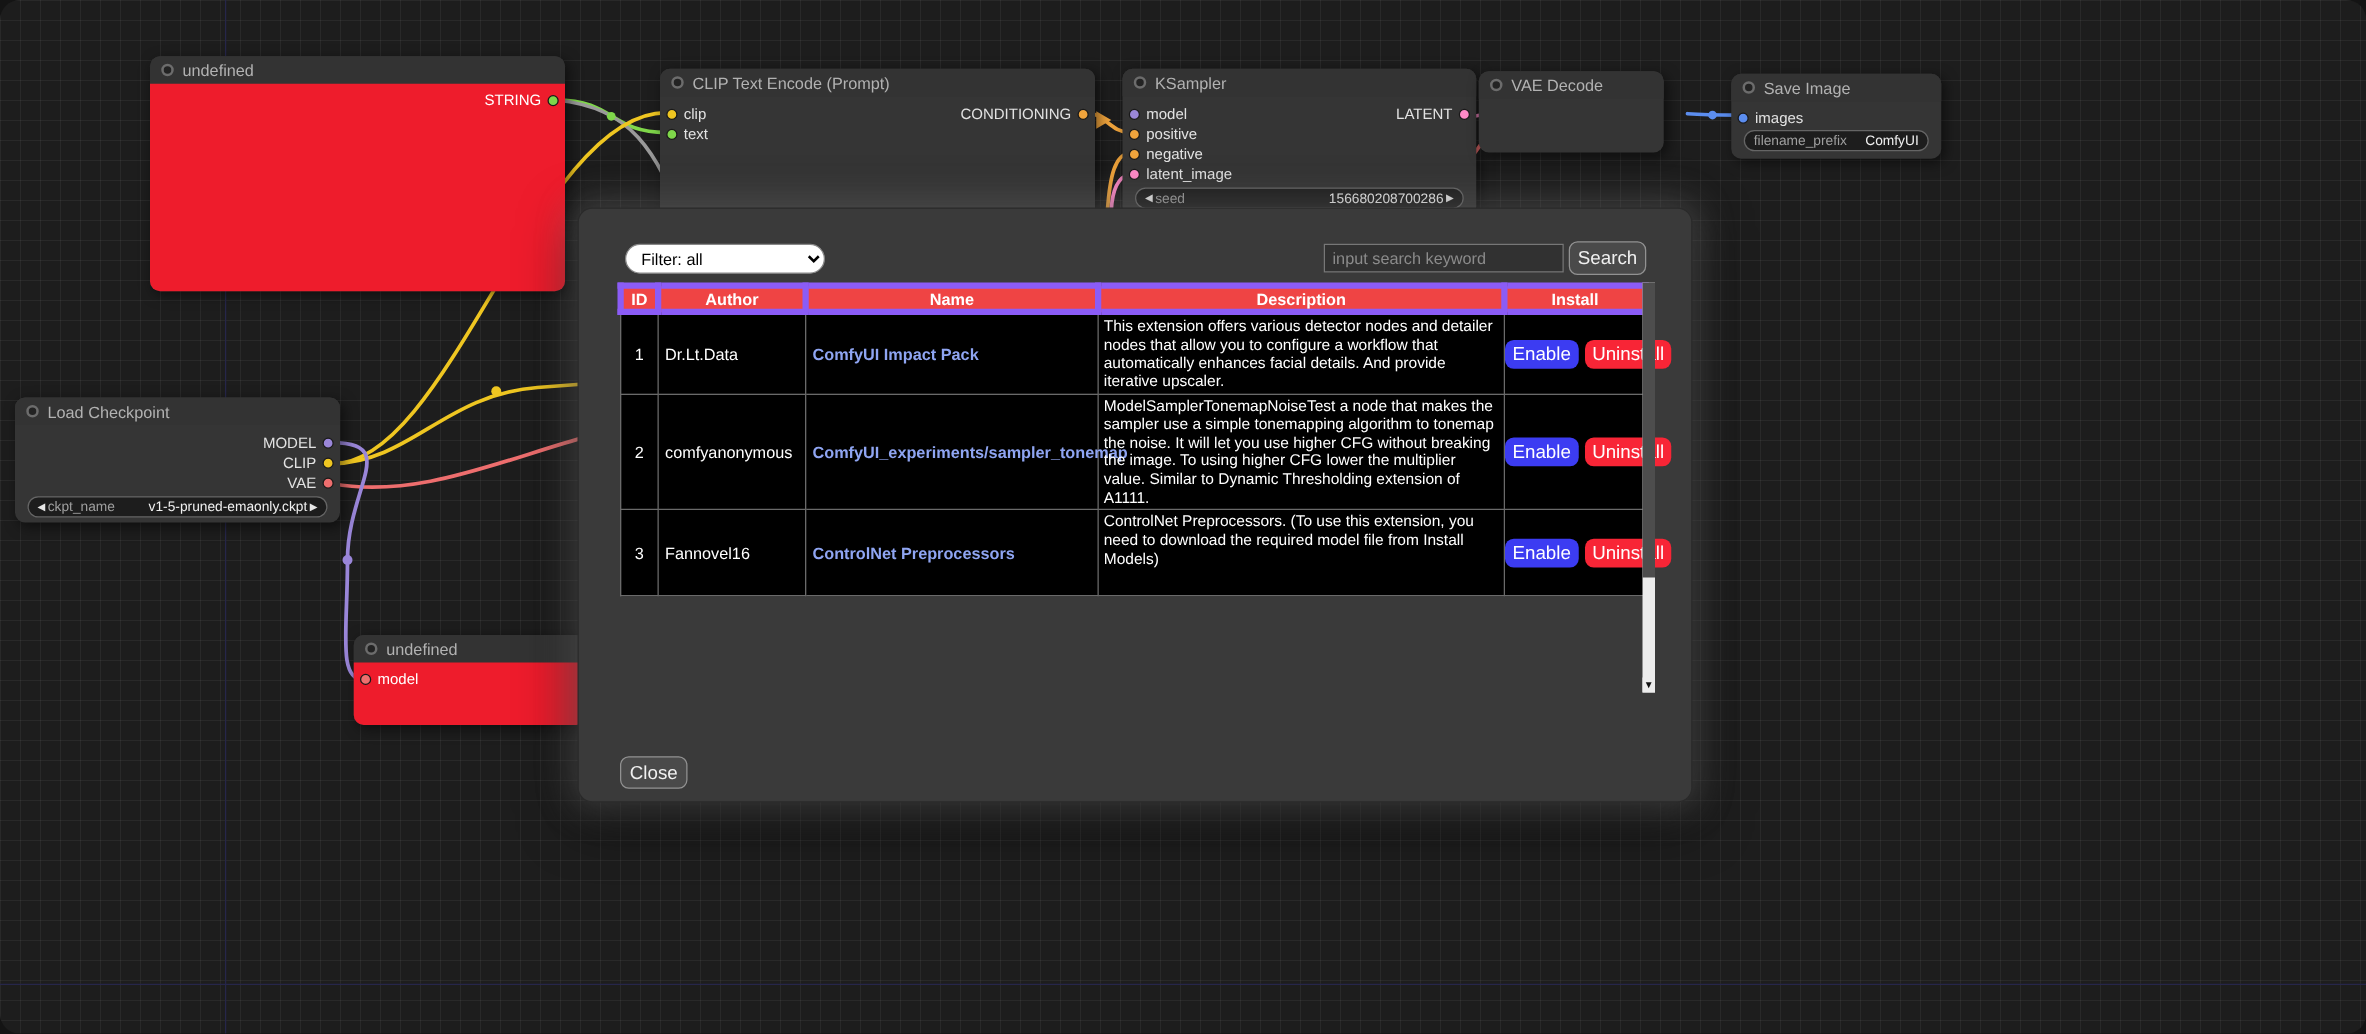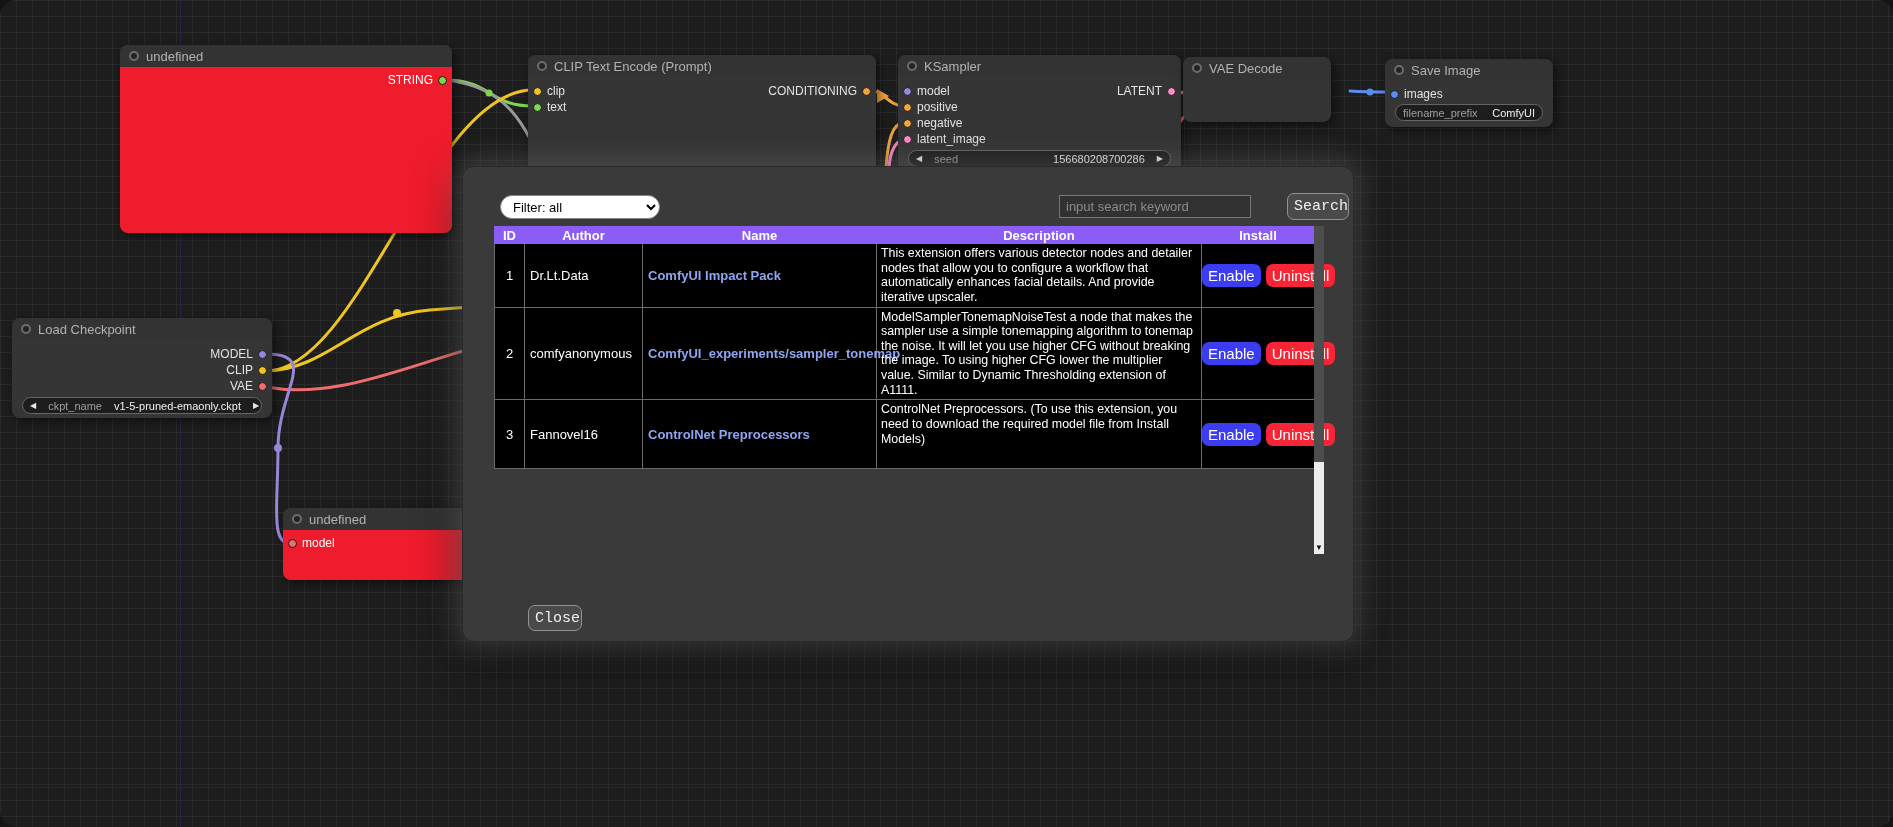--- a/index.html
+++ b/index.html
@@ -18,37 +18,37 @@
   .node{position:absolute;background:#353535;border-radius:8px;box-shadow:3px 3px 10px rgba(0,0,0,.5);color:#ddd;}
   .node-header{height:22px;background:#333;border-radius:8px 8px 0 0;display:flex;align-items:center;gap:7px;padding:0 9px;font-size:13px;color:#b2b2b2;}
   .collapse-dot{width:10px;height:10px;border-radius:50%;background:#232323;border:2px solid #6c6c6c;box-sizing:border-box;flex:none;}
   .body-red{position:absolute;left:0;right:0;top:22px;bottom:0;border-radius:0 0 8px 8px;}
   .ports{display:flex;justify-content:space-between;padding-top:6px;}
   .pcol{display:flex;flex-direction:column;}
   .port{height:16px;display:flex;align-items:center;gap:5px;font-size:12px;color:#e2e2e2;padding:0 5px;}
   .port.out{justify-content:flex-end;}
   .port.onred{color:#fff;}
   .pdot{width:9px;height:9px;border-radius:50%;box-sizing:border-box;border:1px solid #191919;flex:none;}
-  .widget{height:15px;margin:3px 10px 0;background:#1d1d1d;border:1px solid #656565;border-radius:9px;display:flex;align-items:center;gap:12px;padding:0 7px;font-size:11px;color:#cfcfcf;}
+  .widget{height:15px;margin:3px 10px 0;background:#1d1d1d;border:1px solid #656565;border-radius:9px;display:flex;align-items:center;gap:2px;padding:0 7px;font-size:11px;color:#cfcfcf;}
   .warrow{font-size:8px;color:#e8e8e8;line-height:1;}
   .wlabel{color:#9f9f9f;white-space:nowrap;}
   .wvalue{color:#f0f0f0;margin-left:auto;white-space:nowrap;}
 
   .modal{position:absolute;left:462px;top:166px;width:890px;height:474px;background:#3a3a3a;border-radius:12px;border:1px solid #2a2a2a;
     box-shadow:0 0 28px 6px rgba(190,190,190,.25),0 12px 45px rgba(0,0,0,.65);}
   .filter-select{position:absolute;left:37px;top:28px;width:160px;height:24px;border-radius:12px;border:1px solid #888;background:#fff;color:#000;font-size:13px;padding:0 8px;font-family:inherit;}
   .search-input{position:absolute;left:596px;top:28px;width:178px;height:21px;background:#313131;border:1px solid #777;color:#ddd;font-size:13px;padding:0 6px;font-family:inherit;}
   .search-input::placeholder{color:#8b8b8b;}
-  .btn{background:#4a4a4a;border:1px solid #929292;border-radius:7px;color:#f0f0f0;font-size:15px;font-family:Liberation Mono, monospace;cursor:pointer;margin-left:32px;}
+  .btn{background:#4a4a4a;border:1px solid #929292;border-radius:7px;color:#f0f0f0;font-size:15px;font-family:Liberation Sans, sans-serif;cursor:pointer;}
   .search-btn{position:absolute;left:792px;top:26px;width:62px;height:27px;}
   .close-btn{position:absolute;left:33px;top:438px;width:54px;height:26px;}
 
   .table-wrap{position:absolute;left:31px;top:59px;width:830px;height:328px;}
   table.ext{border-collapse:collapse;table-layout:fixed;width:820px;}
-  .ext th{border:1px solid #8b5cf6;background:#8b5cf6;color:#fff;font-size:13px;font-weight:bold;height:16px;padding:0;}
+  .ext th{border:5px solid #8b5cf6;background:#ef4444;color:#fff;font-size:13px;font-weight:bold;height:16px;padding:0;}
   .ext td{border:1px solid #6a6a6a;background:#000;color:#fff;vertical-align:middle;padding:0;}
   .ext tr.r1{height:63px;} .ext tr.r2{height:63px;} .ext tr.r3{height:69px;}
   .c-id{text-align:center;font-size:13px;}
   .c-author{font-size:13px;padding:0 5px !important;}
   .c-name a{color:#8fa5f2;font-weight:bold;font-size:13px;text-decoration:none;display:block;padding:0 5px;}
   .c-desc{font-size:12.4px;line-height:1.18;padding:2px 4px !important;vertical-align:top !important;}
   .btns{display:flex;flex-direction:row;align-items:center;gap:5px;padding:5px 0;}
   .ibtn{width:97px;height:23px;border:none;border-radius:7px;color:#fff;font-size:15px;font-family:inherit;cursor:pointer;}
   .scrollbar{position:absolute;right:0;top:0;width:10px;height:328px;background:#ececec;}
   .sb-thumb{position:absolute;left:0;top:0;width:10px;height:236px;background:#4d4d4d;}

